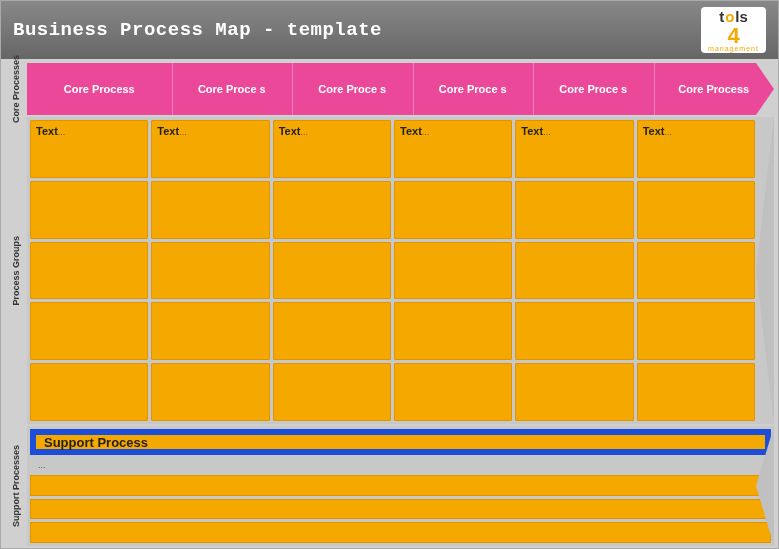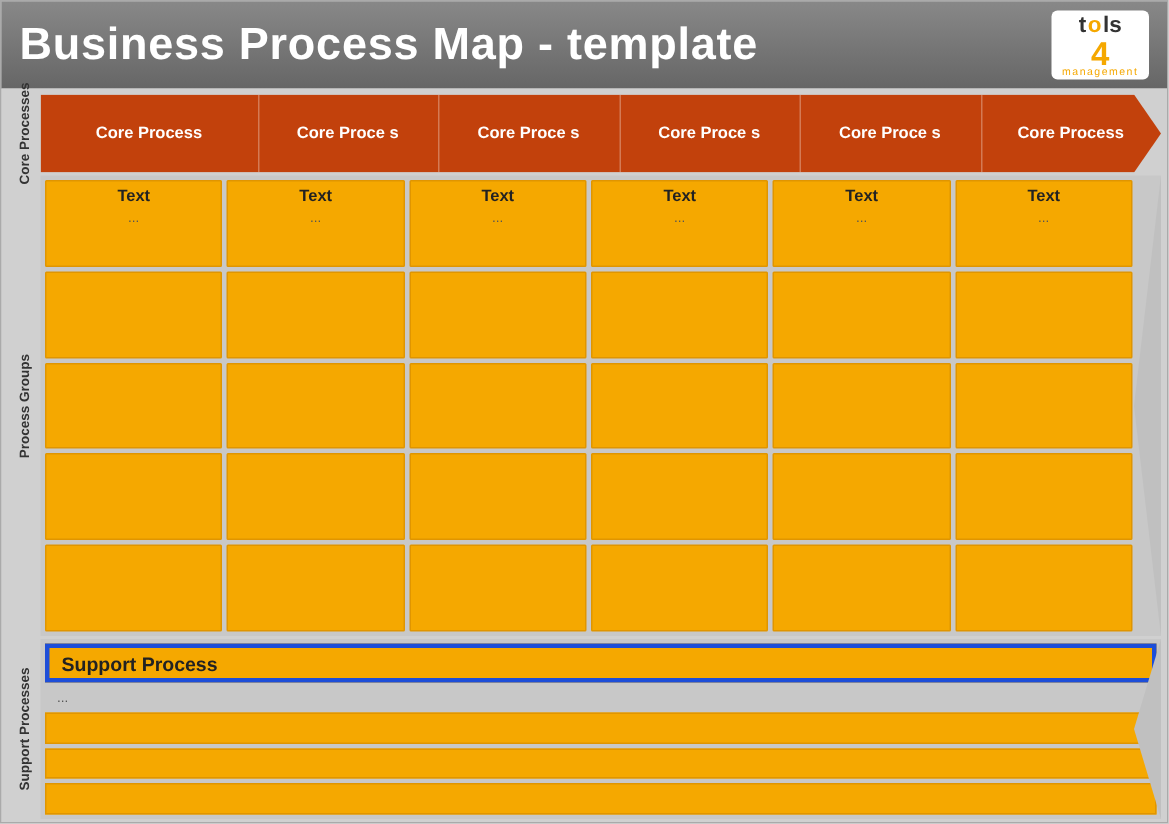--- a/index.html
+++ b/index.html
@@ -27,23 +27,24 @@
       background: linear-gradient(to bottom, #888, #666);
       height: 58px;
       display: flex;
       align-items: center;
       justify-content: space-between;
       padding: 0 12px;
       flex-shrink: 0;
     }
     .header-title {
       color: white;
-      font-size: 30px;
+      font-size: 19px;
       font-weight: bold;
       letter-spacing: 0.5px;
+      font-family: Liberation Mono, monospace;
     }
     .logo-box {
       width: 65px;
       height: 46px;
       background: white;
       border-radius: 4px;
       display: flex;
       align-items: center;
       justify-content: center;
       flex-direction: column;
@@ -75,21 +76,21 @@
     .side-label-text {
       font-size: 9px;
       color: #333;
       writing-mode: vertical-rl;
       transform: rotate(180deg);
       white-space: nowrap;
       font-weight: bold;
     }
     .core-process-bar {
       flex: 1;
-      background: #c2410c;
+      background: #ec4899;
       display: flex;
       align-items: center;
       gap: 0;
       padding-left: 0;
       overflow: hidden;
       clip-path: polygon(0 0, calc(100% - 18px) 0, 100% 50%, calc(100% - 18px) 100%, 0 100%);
     }
 
     .core-arrow {
       height: 100%;
@@ -156,23 +157,22 @@
       padding-right: 16px;
     }
 
     .pg-cell {
       background: #f5a800;
       border: 1px solid #e09500;
       border-radius: 1px;
     }
     .pg-cell.header-cell {
       display: flex;
-      align-items: center;
+      align-items: flex-start;
       padding: 4px 5px 14px 5px;
-      flex-direction: column;
     }
     .pg-cell-label {
       font-size: 11px;
       font-weight: bold;
       color: #222;
       line-height: 1.2;
     }
     .pg-cell-sub {
       font-size: 9px;
       color: #555;
@@ -196,21 +196,21 @@
       flex: 1;
       background: #c8c8c8;
       padding: 3px;
       display: flex;
       flex-direction: column;
       gap: 3px;
       position: relative;
     }
     .support-header-row {
       background: #f5a800;
-      border: 3px solid #1d4ed8;
+      border: 6px solid #1d4ed8;
       height: 26px;
       display: flex;
       align-items: center;
       padding-left: 8px;
     }
     .support-header-label {
       font-size: 13px;
       font-weight: bold;
       color: #222;
     }

